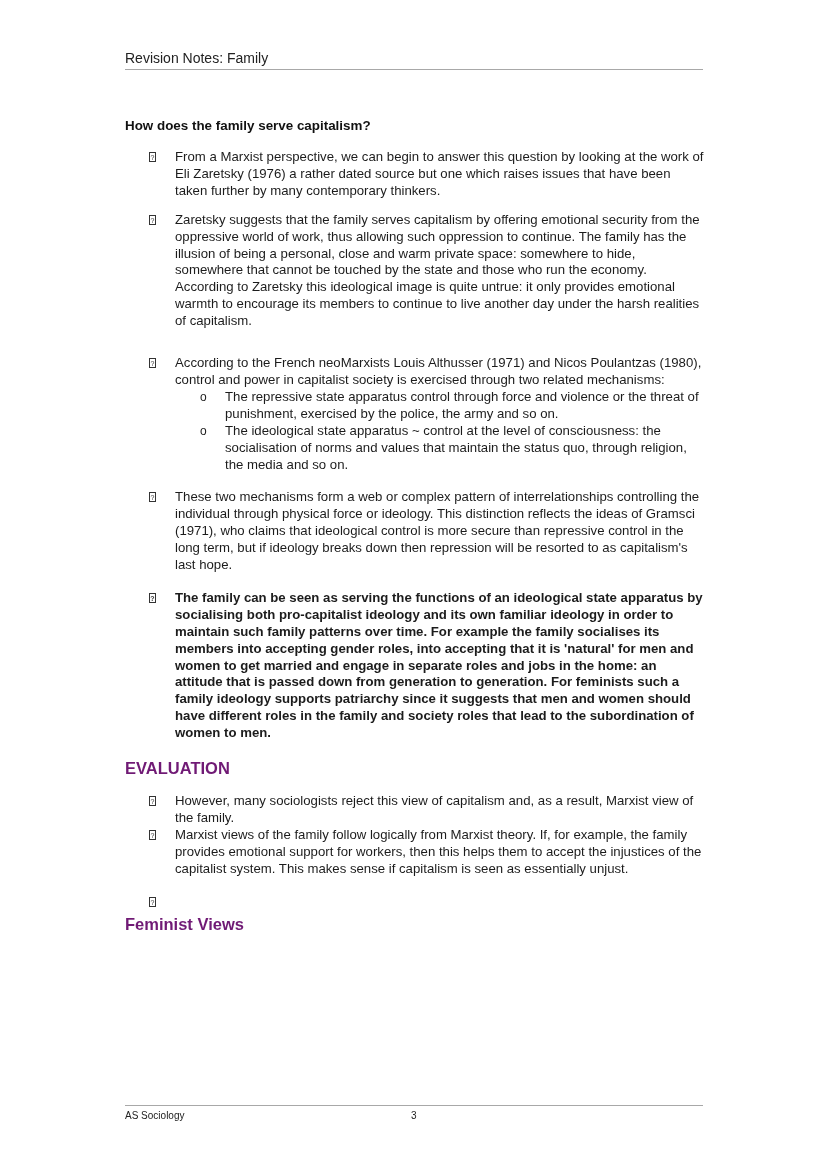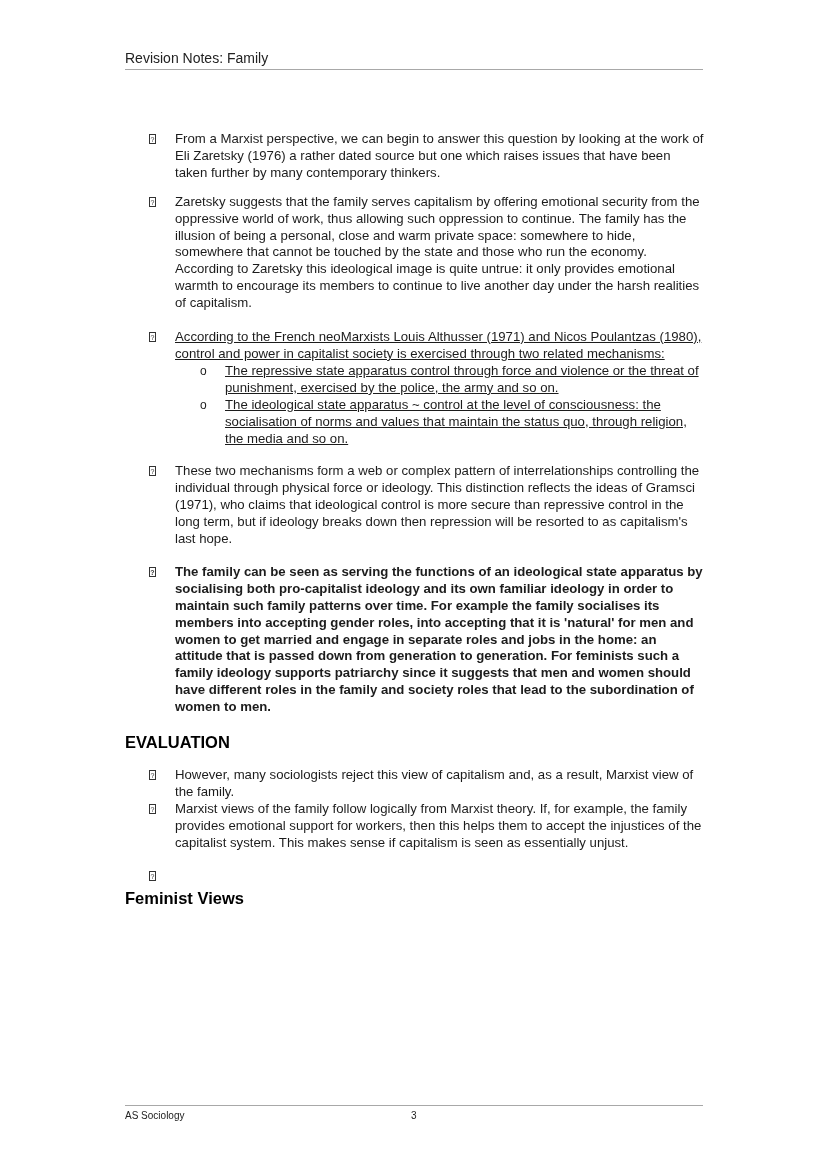--- a/index.html
+++ b/index.html
@@ -56,21 +56,21 @@
       font-weight: bold;
       font-size: 13.4px;
       margin: 0;
       line-height: 18px;
       color: #111;
     }
     .h-section {
       font-weight: bold;
       font-size: 16.5px;
       margin: 0;
-      color: #000000;
+      color: #701a75;
       line-height: 20px;
     }
     .bullets {
       list-style: none;
       margin: 0;
       padding: 0;
     }
     .bullet {
       position: relative;
       padding-left: 50px;
@@ -111,31 +111,32 @@
   </style>
 </head>
 <body>
 
 <div class="page-header">
   <span>Revision Notes: Family</span>
 </div>
 
 <div class="content">
 
+  <h2 class="h-question">How does the family serve capitalism?</h2>
 
   <ul class="bullets">
     <li class="bullet" style="margin-top:14px;">
       <span class="marker">?</span>
       <span>From a Marxist perspective, we can begin to answer this question by looking at the work of Eli Zaretsky (1976)  a rather dated source but one which raises issues that have been taken further by many contemporary thinkers.</span>
     </li>
     <li class="bullet" style="margin-top:12px;">
       <span class="marker">?</span>
       <span>Zaretsky suggests that the family serves capitalism by offering emotional security from the oppressive world of work, thus allowing such oppression to continue. The family has the illusion of being a personal, close and warm private space: somewhere to hide, somewhere that cannot be touched by the state and those who run the economy. According to Zaretsky this ideological image is quite untrue: it only provides emotional warmth to encourage its members to continue to live another day under the harsh realities of capitalism.</span>
     </li>
-    <li class="bullet" style="margin-top:17px;text-decoration:underline;">
+    <li class="bullet" style="margin-top:25px;">
       <span class="marker">?</span>
       <span>According to the French neoMarxists Louis Althusser (1971) and Nicos Poulantzas (1980), control and power in capitalist society is exercised through two related mechanisms:</span>
       <ul class="sub-bullets">
         <li class="sub-bullet">
           <span class="sub-marker">o</span>
           <span>The repressive state apparatus  control through force and violence or the threat of punishment, exercised by the police, the army and so on.</span>
         </li>
         <li class="sub-bullet">
           <span class="sub-marker">o</span>
           <span>The ideological state apparatus ~ control at the level of consciousness: the socialisation of norms and values that maintain the status quo, through religion, the media and so on.</span>

